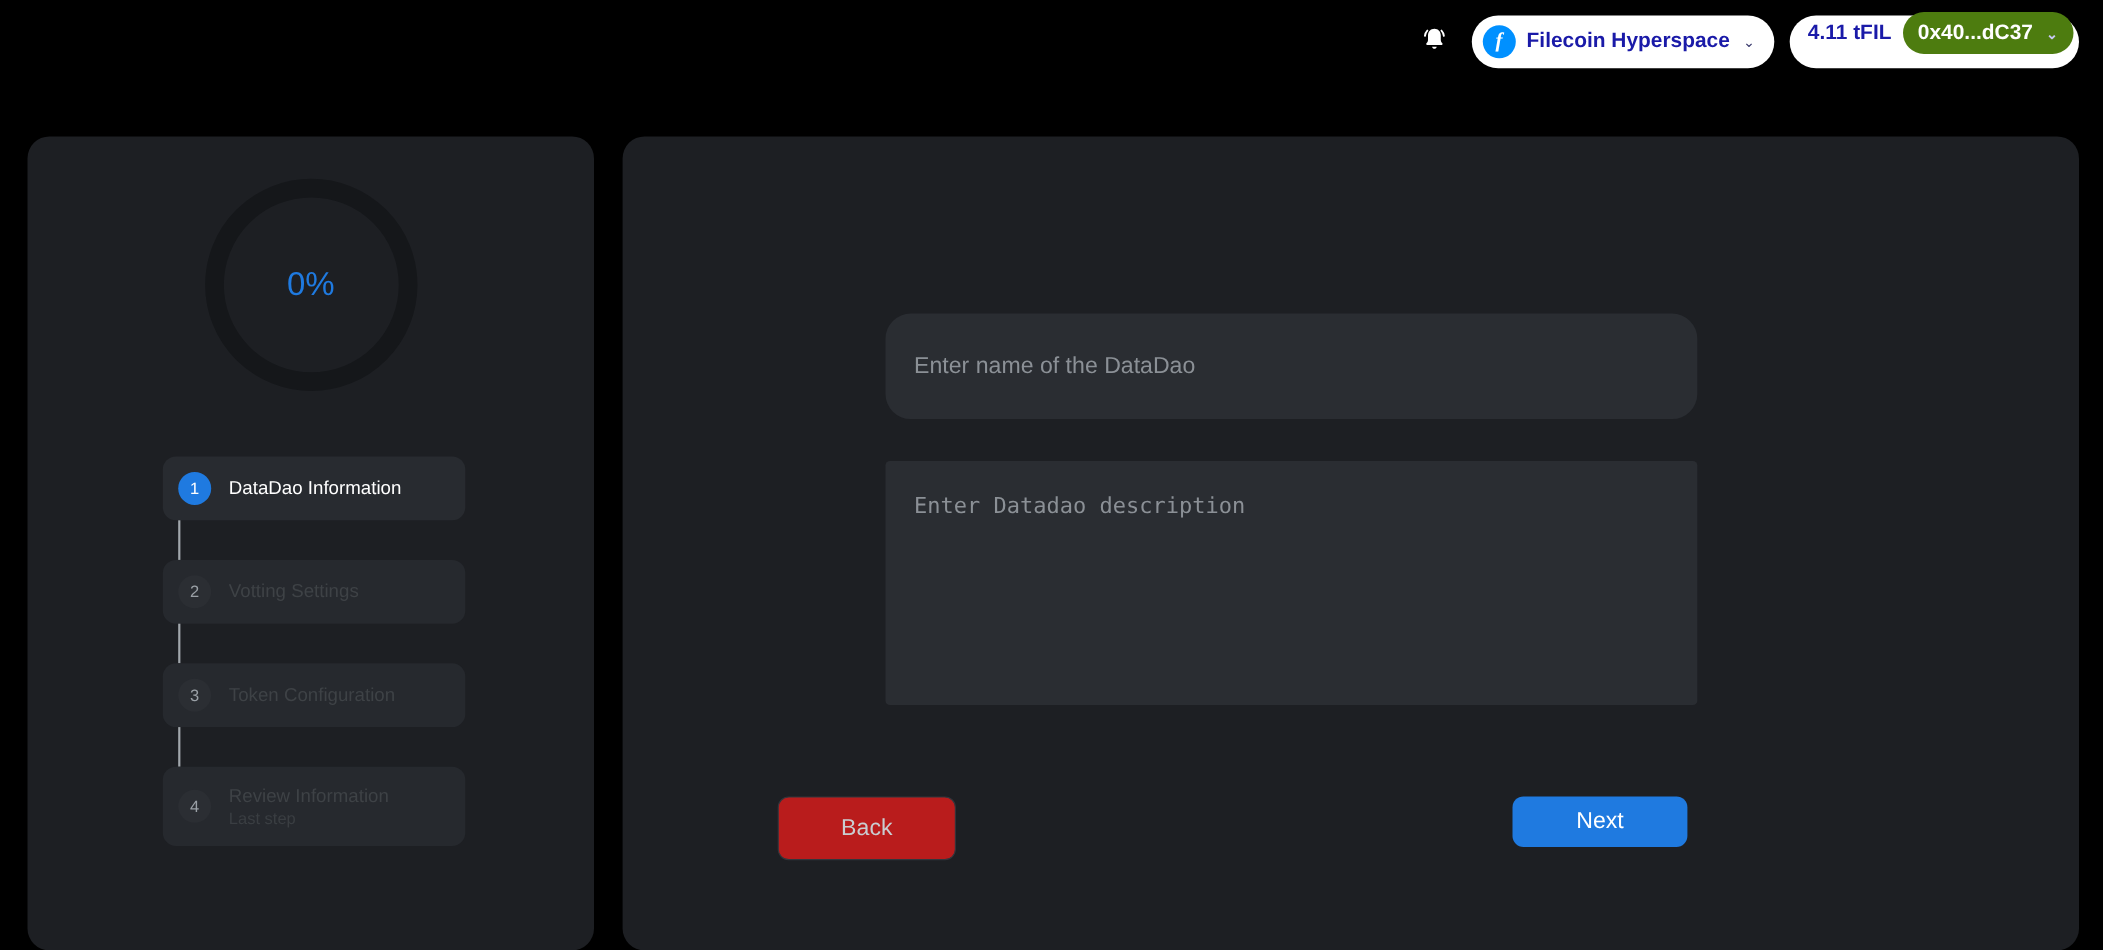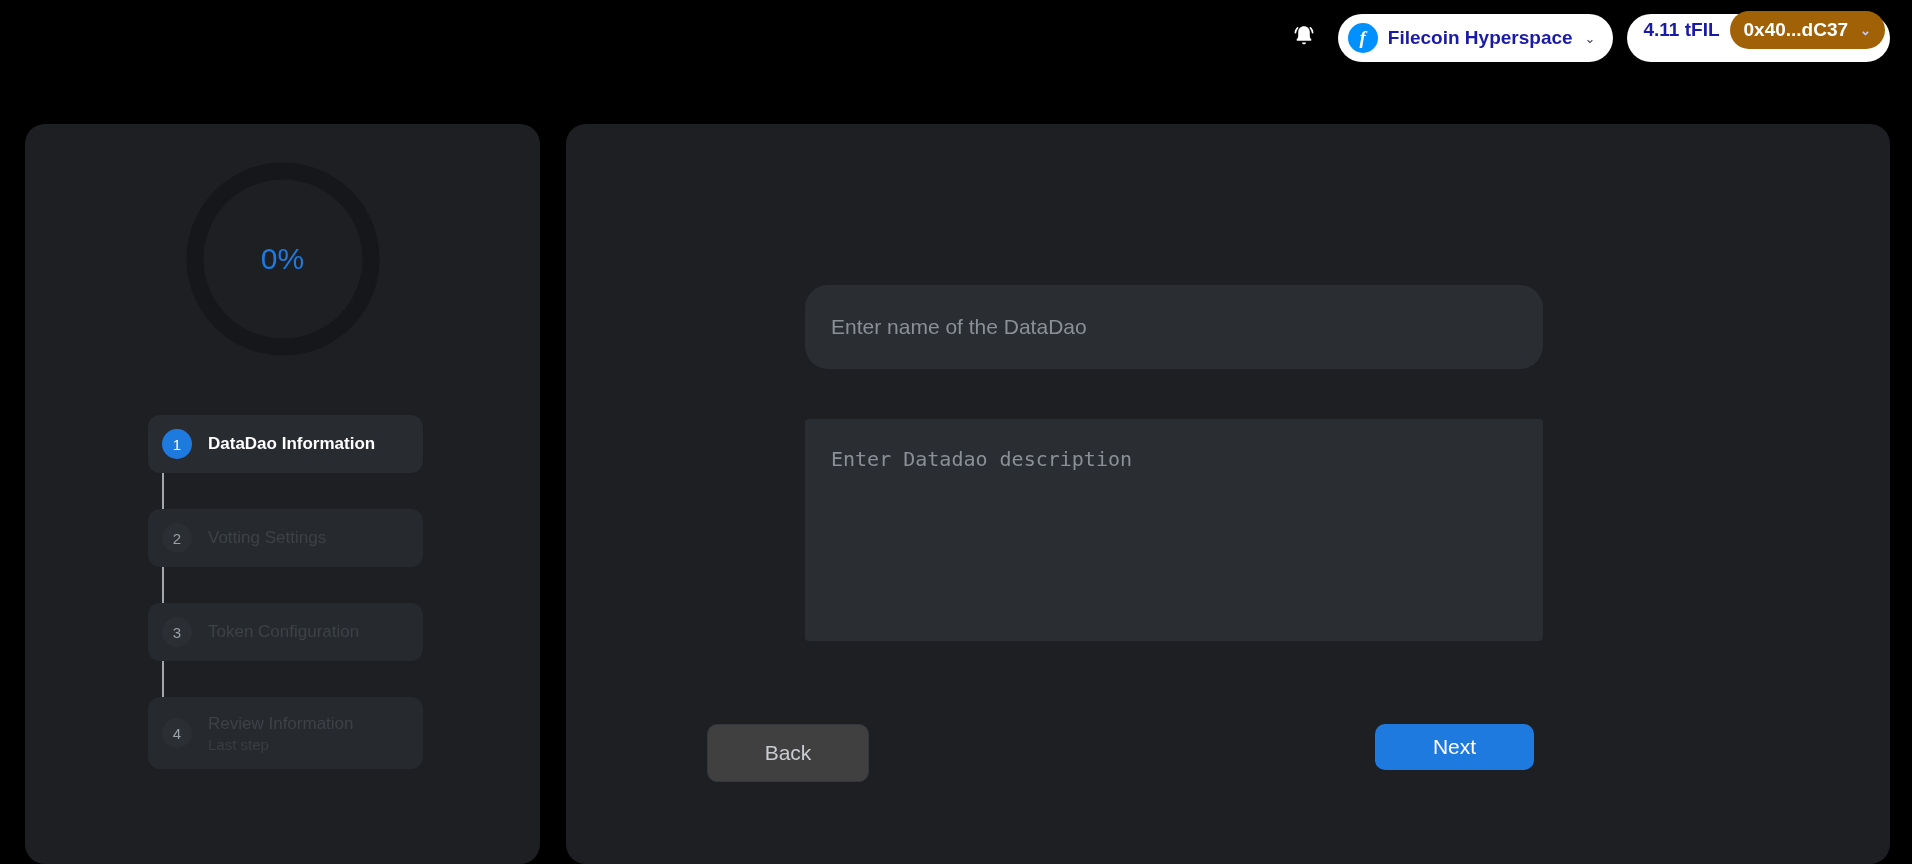--- a/index.html
+++ b/index.html
@@ -51,21 +51,21 @@
   .network-name{ color:#1a1aa8; font-size:19px; font-weight:700; }
   .chev{ color:#3a3a6e; font-size:13px; margin-left:2px; }
 
   .wallet-pill{
     display:flex; align-items:center;
     background:#ffffff; border-radius:26px;
     height:48px; padding:0 5px 16px 16px; gap:10px; cursor:pointer;
   }
   .wallet-bal{ color:#1a1aa8; font-size:19px; font-weight:700; }
   .wallet-addr{
-    background:#a16207; border-radius:22px; height:38px;
+    background:#4d7c0f; border-radius:22px; height:38px;
     display:flex; align-items:center; gap:10px;
     padding:0 14px; color:#ffffff; font-size:19px; font-weight:700;
   }
   .wallet-addr .chev{ color:#c9c9f5; }
 
   
   .stage{ position:absolute; left:0; top:84px; width:1912px; height:780px; }
 
   .side-panel{
     position:absolute; left:25px; top:40px;
@@ -100,59 +100,59 @@
   .step.active{ background:#282b30; }
   .step-badge{
     width:30px; height:30px; border-radius:50%;
     background:#2b2e33; color:#9aa0a6;
     display:flex; align-items:center; justify-content:center;
     font-size:15px; font-weight:400; flex:none;
   }
   .step.active .step-badge{ background:#1f7ae0; color:#ffffff; }
   .step-texts{ display:flex; flex-direction:column; justify-content:center; }
   .step-label{ font-size:17px; color:#3e4246; }
-  .step.active .step-label{ color:#ffffff;font-weight:bold; }
+  .step.active .step-label{ color:#ffffff; }
   .step-sub{ font-size:15px; color:#3a3e42; margin-top:2px; }
   .step.tall{ height:72px; }
   .connector{
     width:2px; height:36px; background:#b9bfc4;
     margin-left:14px; opacity:.85;
   }
 
   
   .main-title{
     position:absolute; left:0; right:0; top:28px;
     text-align:center; color:#2f7fe0;
     font-size:43px; font-weight:700;
     font-family:"DejaVu Sans", sans-serif;
     letter-spacing:-0.5px;
   }
   .field-name{
     position:absolute; left:239px; top:161px;
-    width:738px; height:84px;
+    width:738px; height:96px;
     background:#2a2d32; border:none; border-radius:23px;
     color:#d6d6d6; font-size:21px; padding:0 26px;
     font-family:"Liberation Sans", sans-serif;
     outline:none;
   }
   .field-name::placeholder{ color:#8b9096; }
   .field-desc{
     position:absolute; left:239px; top:295px;
     width:738px; height:222px;
     background:#2a2d32; border:none; border-radius:4px;
     color:#d6d6d6; font-size:20px; padding:26px;
     font-family:"DejaVu Sans Mono", monospace;
     resize:none; outline:none; line-height:1.4;
   }
   .field-desc::placeholder{ color:#8b9096; }
 
   .btn-back{
     position:absolute; left:141px; top:600px;
     width:162px; height:58px;
-    background:#404040; border:1px solid #33363c; border-radius:10px;
+    background:#b91c1c; border:1px solid #33363c; border-radius:10px;
     color:#c9cdd1; font-size:21px; cursor:pointer;
     font-family:"Liberation Sans", sans-serif;
   }
   .btn-next{
     position:absolute; left:809px; top:600px;
     width:159px; height:46px;
     background:#1f7ae0; border:none; border-radius:10px;
     color:#ffffff; font-size:21px; cursor:pointer;
     font-family:"Liberation Sans", sans-serif;
   }

